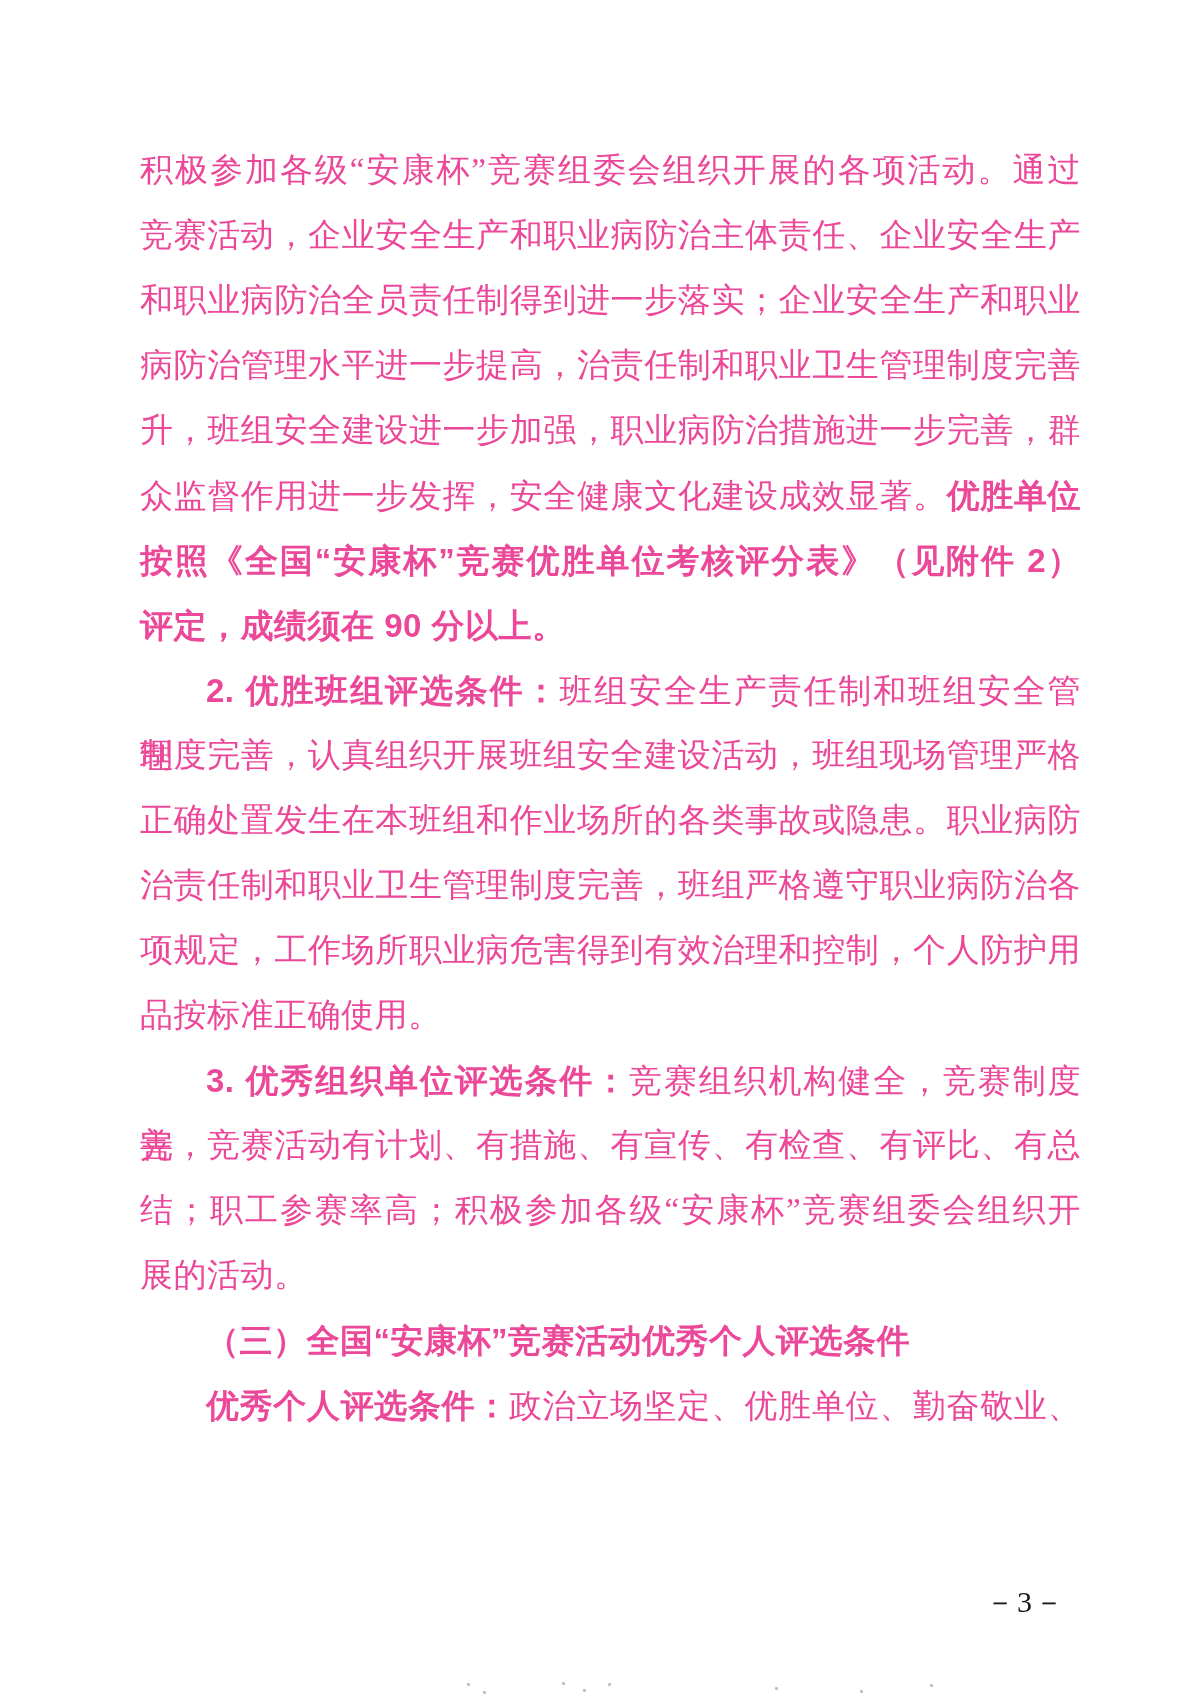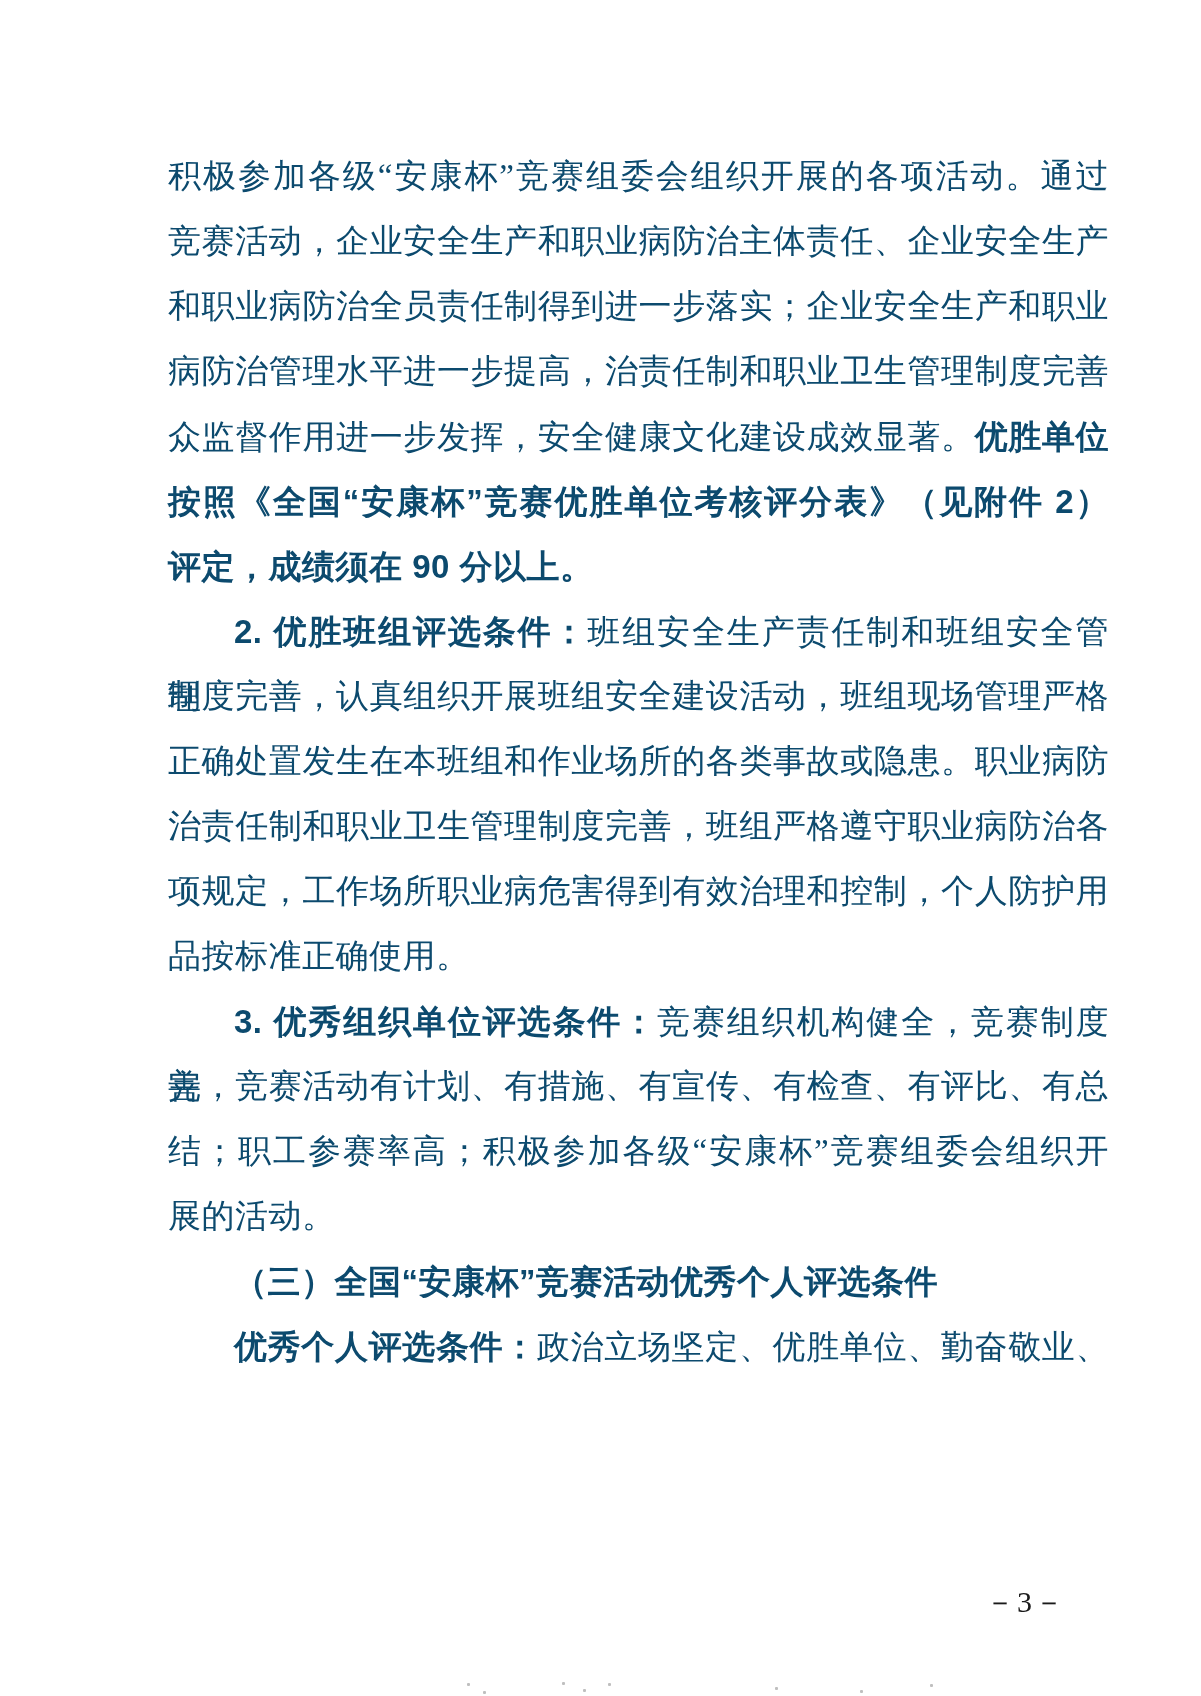--- a/index.html
+++ b/index.html
@@ -12,24 +12,23 @@
     overflow: hidden;
   }
   .page {
     position: absolute;
     inset: 0;
     background: #ffffff;
   }
   .text-block {
     position: absolute;
     left: 140px;
-    top: 144px;
+    top: 138px;
     width: 941px;
-    color: #0c4a6e;
-    margin-left: 28px;
+    color: #ec4899;
   }
   .line {
     font-size: 33px;
     line-height: 65px;
     height: 65px;
     letter-spacing: 0.5px;
     white-space: nowrap;
   }
   .line.justify {
     white-space: normal;
@@ -63,20 +62,21 @@
 </head>
 <body>
 
 <div class="page">
 
   <div class="text-block" id="text-block">
       <div class="line justify"><span>积极参加各级“安康杯”竞赛组委会组织开展的各项活动。通过</span></div>
       <div class="line justify"><span>竞赛活动，企业安全生产和职业病防治主体责任、企业安全生产</span></div>
       <div class="line justify"><span>和职业病防治全员责任制得到进一步落实；企业安全生产和职业</span></div>
       <div class="line justify"><span>病防治管理水平进一步提高，治责任制和职业卫生管理制度完善</span></div>
+      <div class="line justify"><span>升，班组安全建设进一步加强，职业病防治措施进一步完善，群</span></div>
       <div class="line justify"><span>众监督作用进一步发挥，安全健康文化建设成效显著。</span><span class="bold">优胜单位</span></div>
       <div class="line justify"><span class="bold">按照《全国“安康杯”竞赛优胜单位考核评分表》（见附件 2）</span></div>
       <div class="line"><span class="bold">评定，成绩须在 90 分以上。</span></div>
       <div class="line justify" style="text-indent: 2em;"><span class="bold">2. 优胜班组评选条件：</span><span>班组安全生产责任制和班组安全管理</span></div>
       <div class="line justify"><span>制度完善，认真组织开展班组安全建设活动，班组现场管理严格</span></div>
       <div class="line justify"><span>正确处置发生在本班组和作业场所的各类事故或隐患。职业病防</span></div>
       <div class="line justify"><span>治责任制和职业卫生管理制度完善，班组严格遵守职业病防治各</span></div>
       <div class="line justify"><span>项规定，工作场所职业病危害得到有效治理和控制，个人防护用</span></div>
       <div class="line"><span>品按标准正确使用。</span></div>
       <div class="line justify" style="text-indent: 2em;"><span class="bold">3. 优秀组织单位评选条件：</span><span>竞赛组织机构健全，竞赛制度完</span></div>

